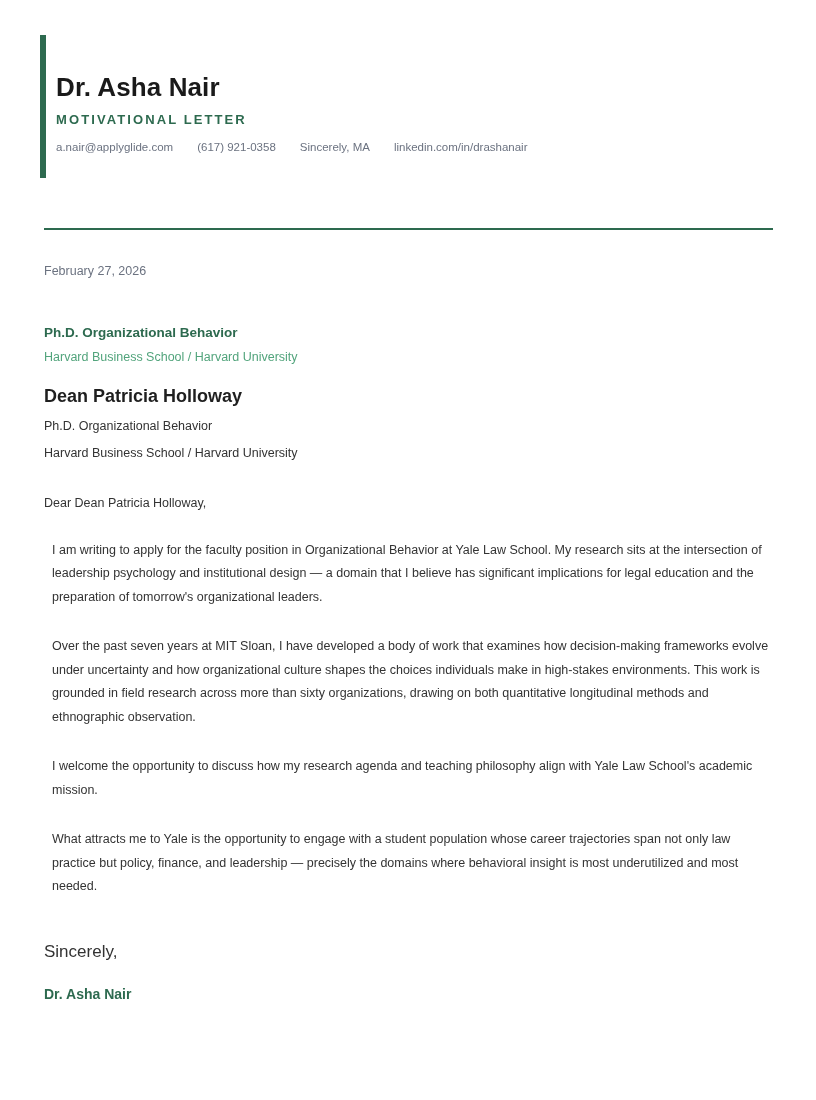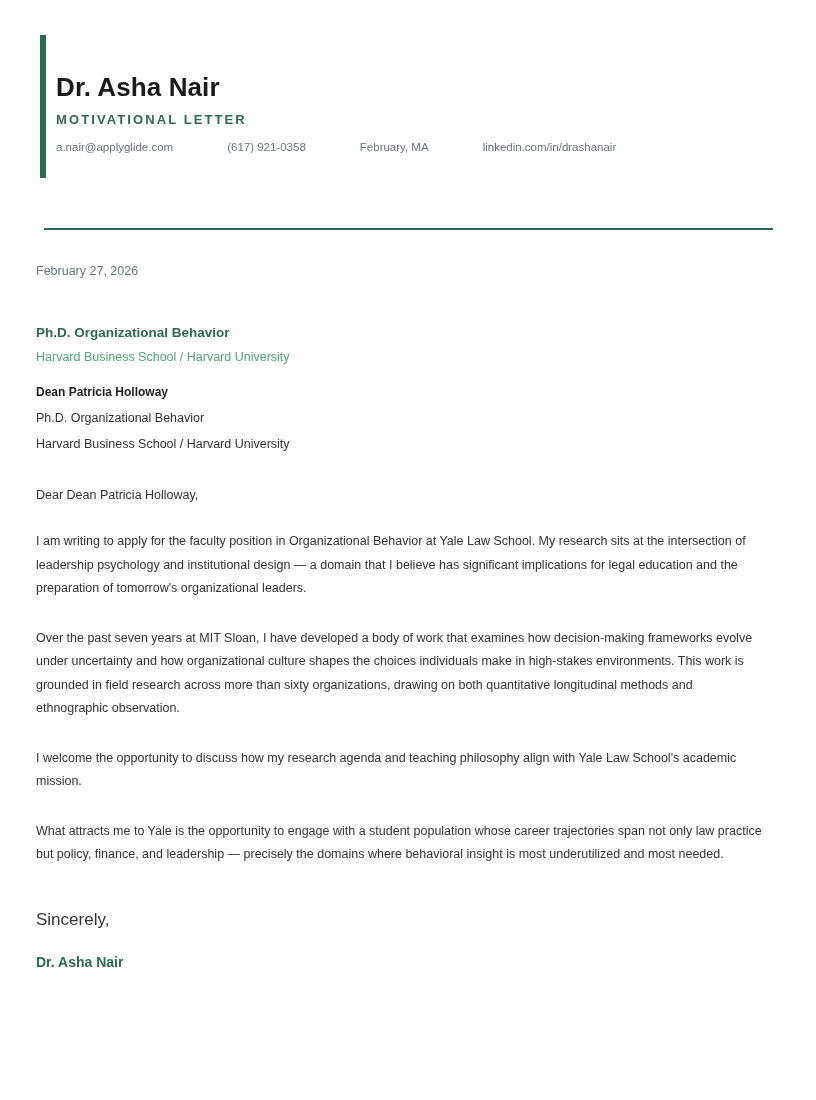--- a/index.html
+++ b/index.html
@@ -55,41 +55,40 @@
     color: #2d6a4f;
     letter-spacing: 2.1px;
     text-transform: uppercase;
   }
   .contact {
     margin: 14px 0 0 0;
     font-size: 11.5px;
     color: #6b7280;
     display: flex;
     flex-wrap: wrap;
-    gap: 30px;
   }
   .contact span {
     margin-right: 24px;
     white-space: nowrap;
   }
   .contact span:last-child { margin-right: 12px; }
 
   .divider {
     position: absolute;
     left: 44px;
     top: 193px;
     width: 729px;
     height: 2px;
     background: #2d6a4f;
   }
 
   
   .content {
     position: absolute;
-    left: 36px;
+    left: 44px;
     top: 228px;
     width: 729px;
   }
 
   .date {
     font-size: 12.5px;
     color: #6b7280;
     margin: 0;
     line-height: 1.4;
   }
@@ -109,41 +108,41 @@
     font-size: 12.5px;
     color: #52a47c;
     line-height: 1.4;
   }
 
   .recipient-block {
     margin-top: 17px;
   }
   .recipient-name {
     margin: 0;
-    font-size: 12px;
+    font-size: 18px;
     font-weight: bold;
     color: #1f1f1f;
     line-height: 1.4;
   }
   .recipient-line {
     margin: 9px 0 0 0;
     font-size: 12.5px;
     color: #333333;
     line-height: 1.4;
   }
 
   .salutation {
     margin: 33px 0 17px 0;
     font-size: 12.5px;
     color: #333333;
     line-height: 1.4;
   }
 
   .paragraph {
-    margin: 26px 0 0 0;
+    margin: 26px 0 0 8px;
     font-size: 12.5px;
     color: #333333;
     line-height: 1.88;
     text-align: left;
   }
 
   .closing {
     margin: 41px 0 0 0;
     font-size: 17px;
     color: #333333;
@@ -162,21 +161,21 @@
 
 <div class="page">
 
   <div class="header">
     <div class="accent-bar"></div>
     <h1 class="name">Dr. Asha Nair</h1>
     <div class="subtitle">MOTIVATIONAL LETTER</div>
     <div class="contact">
       <span>a.nair@applyglide.com</span>
       <span>(617) 921-0358</span>
-      <span>February, MA</span>
+      <span>Sincerely, MA</span>
       <span>linkedin.com/in/drashanair</span>
     </div>
   </div>
 
   <div class="divider"></div>
 
   <div class="content">
 
     <p class="date">February 27, 2026</p>
 

